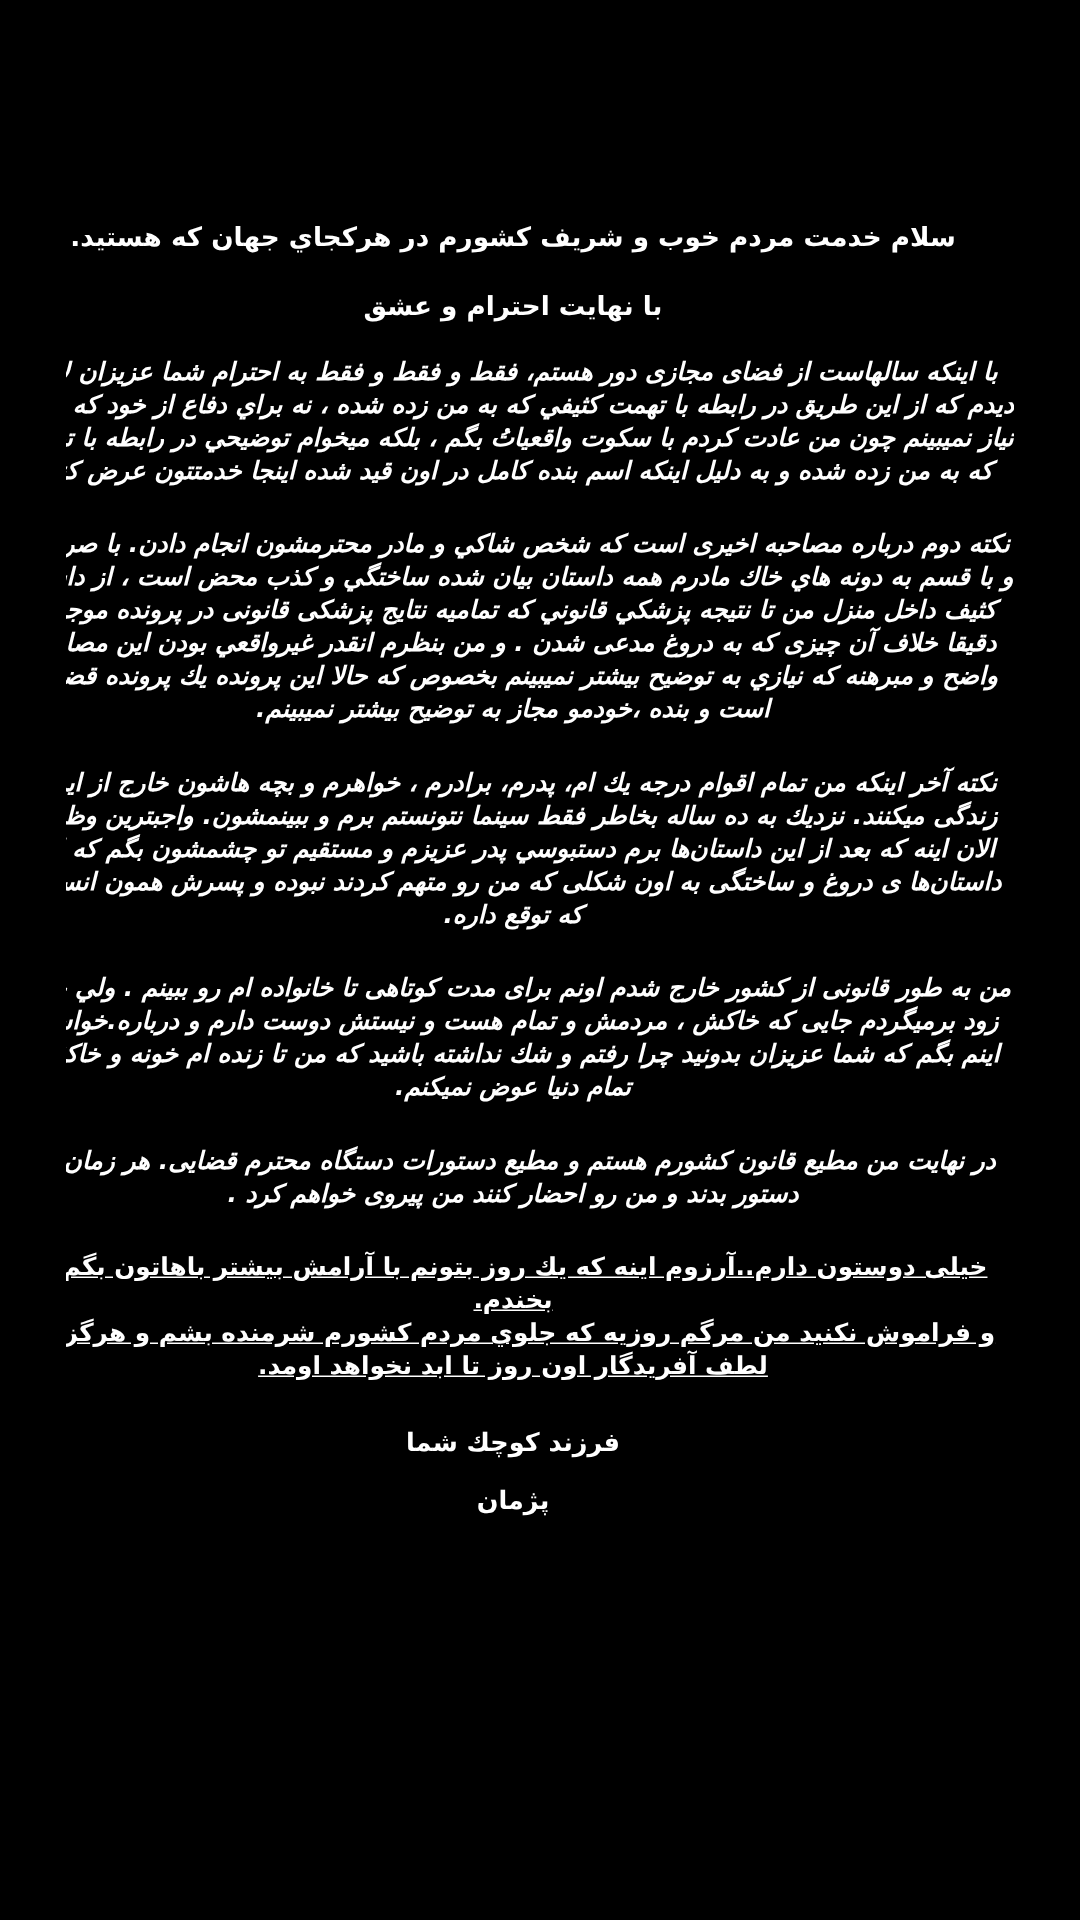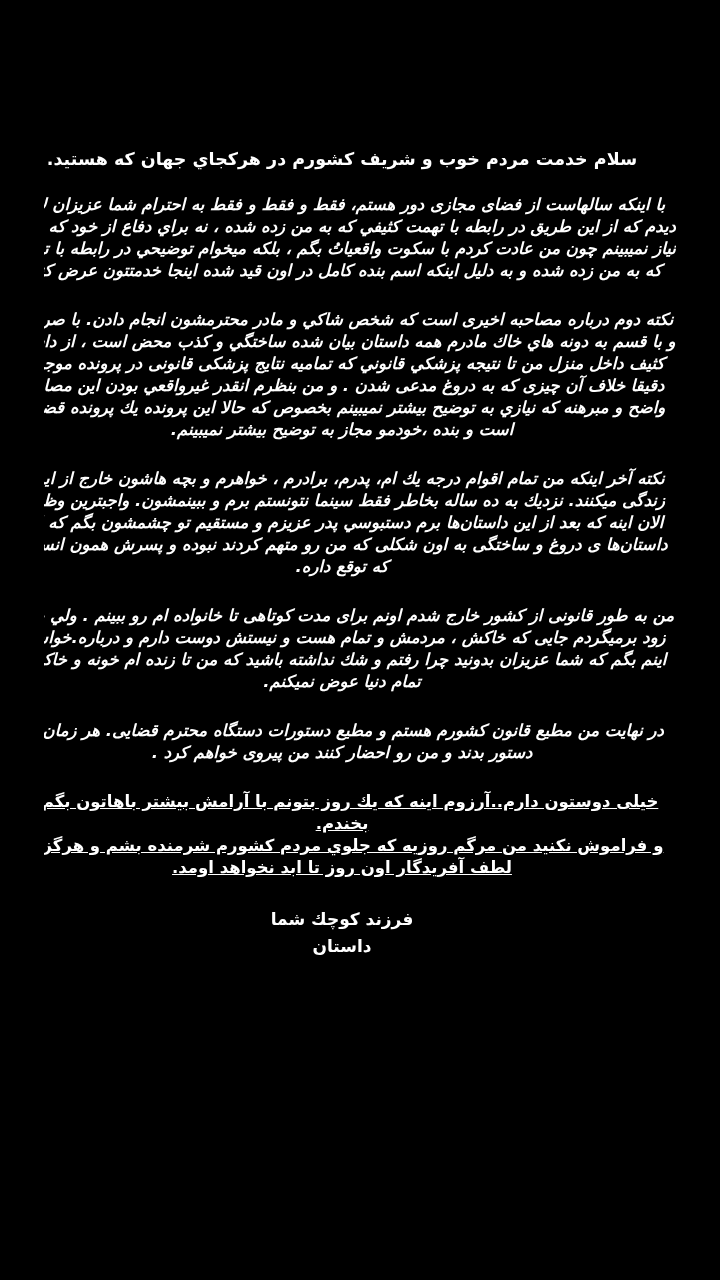--- a/index.html
+++ b/index.html
@@ -46,47 +46,48 @@
   }
   .closing-block {
     margin: 0 0 27px 0;
   }
   .signature {
     margin-top: 2px;
     line-height: 27px;
     font-size: 17px;
   }
   .signature div {
-    margin: 0;
+    margin: 12px;
   }
 </style>
 </head>
 <body>
 
 <div class="stage">
   <div class="content">
 
     <p class="line-greeting">سلام خدمت مردم خوب و شريف كشورم در هركجاي جهان كه هستيد.</p>
 
+    <p class="line-salutation">با نهايت احترام و عشق</p>
 
     <p class="para">با اينكه سالهاست  از فضاى مجازى دور هستم،  فقط و فقط و فقط  به احترام شما عزيزان لازم ديدم كه از اين طريق در رابطه با تهمت كثيفي كه به من زده شده ، نه براي دفاع از خود كه هرگز نياز نميبينم چون من عادت كردم با سكوت واقعياتُ بگم ، بلكه ميخوام توضيحي در رابطه با تهمتى كه به من زده شده و به دليل اينكه اسم بنده كامل در اون قيد شده اينجا خدمتتون عرض كنم.</p>
 
 
     <p class="para">نكته دوم  درباره مصاحبه اخيرى است كه شخص شاكي و مادر محترمشون انجام دادن. با صراحت و با قسم به دونه هاي خاك مادرم همه داستان بيان شده ساختگي و كذب محض است ، از داستان كثيف داخل منزل من تا نتيجه پزشكي قانوني كه تماميه نتايج پزشكى قانونى در پرونده موجوده دقيقا خلاف آن  چيزى كه به دروغ مدعى شدن .  و من بنظرم انقدر غيرواقعي بودن اين مصاحبه واضح  و مبرهنه كه نيازي به توضيح بيشتر نميبينم بخصوص كه حالا اين پرونده يك پرونده قضايي است و بنده  ،خودمو  مجاز به توضيح بيشتر نميبينم.</p>
 
     <p class="para">نكته آخر اينكه من تمام اقوام درجه يك ام، پدرم، برادرم ، خواهرم و بچه هاشون خارج از ايران زندگى ميكنند. نزديك به ده ساله بخاطر فقط سينما نتونستم برم و ببينمشون. واجبترين وظيفم الان اينه كه بعد از اين داستان‌ها برم دستبوسي پدر عزيزم و مستقيم تو چشمشون بگم كه اين داستان‌ها ى دروغ و ساختگى به اون شكلى كه من رو متهم كردند نبوده و پسرش همون انسانيه كه توقع داره.</p>
 
     <p class="para">من به طور قانونى از كشور خارج شدم اونم براى مدت كوتاهى تا خانواده ام رو ببينم . ولي خيلي زود برميگردم جايى كه خاكش ، مردمش و تمام هست و نيستش دوست دارم و درباره.خواستم اينم بگم كه شما عزيزان بدونيد چرا رفتم و شك نداشته باشيد كه من تا زنده ام خونه و خاكمُ با تمام دنيا عوض نميكنم.</p>
 
     <p class="para">در نهايت من مطيع قانون كشورم هستم و مطيع دستورات دستگاه محترم قضايى. هر زمان كه دستور بدند و من رو احضار كنند من پيروى خواهم كرد .</p>
 
     <div class="closing-block">
       <p class="para-tight">خيلى دوستون دارم..آرزوم اينه كه يك روز بتونم با آرامش بيشتر باهاتون بگم و بخندم.</p>
       <p class="para-tight">و فراموش نكنيد من مرگم روزيه كه جلوي مردم كشورم شرمنده بشم و هرگز به لطف آفريدگار اون روز تا ابد نخواهد اومد.</p>
     </div>
 
     <div class="signature">
       <div>فرزند كوچك شما</div>
-      <div>داستان</div>
+      <div>پژمان</div>
     </div>
 
   </div>
 </div>
 
 </body></html>

